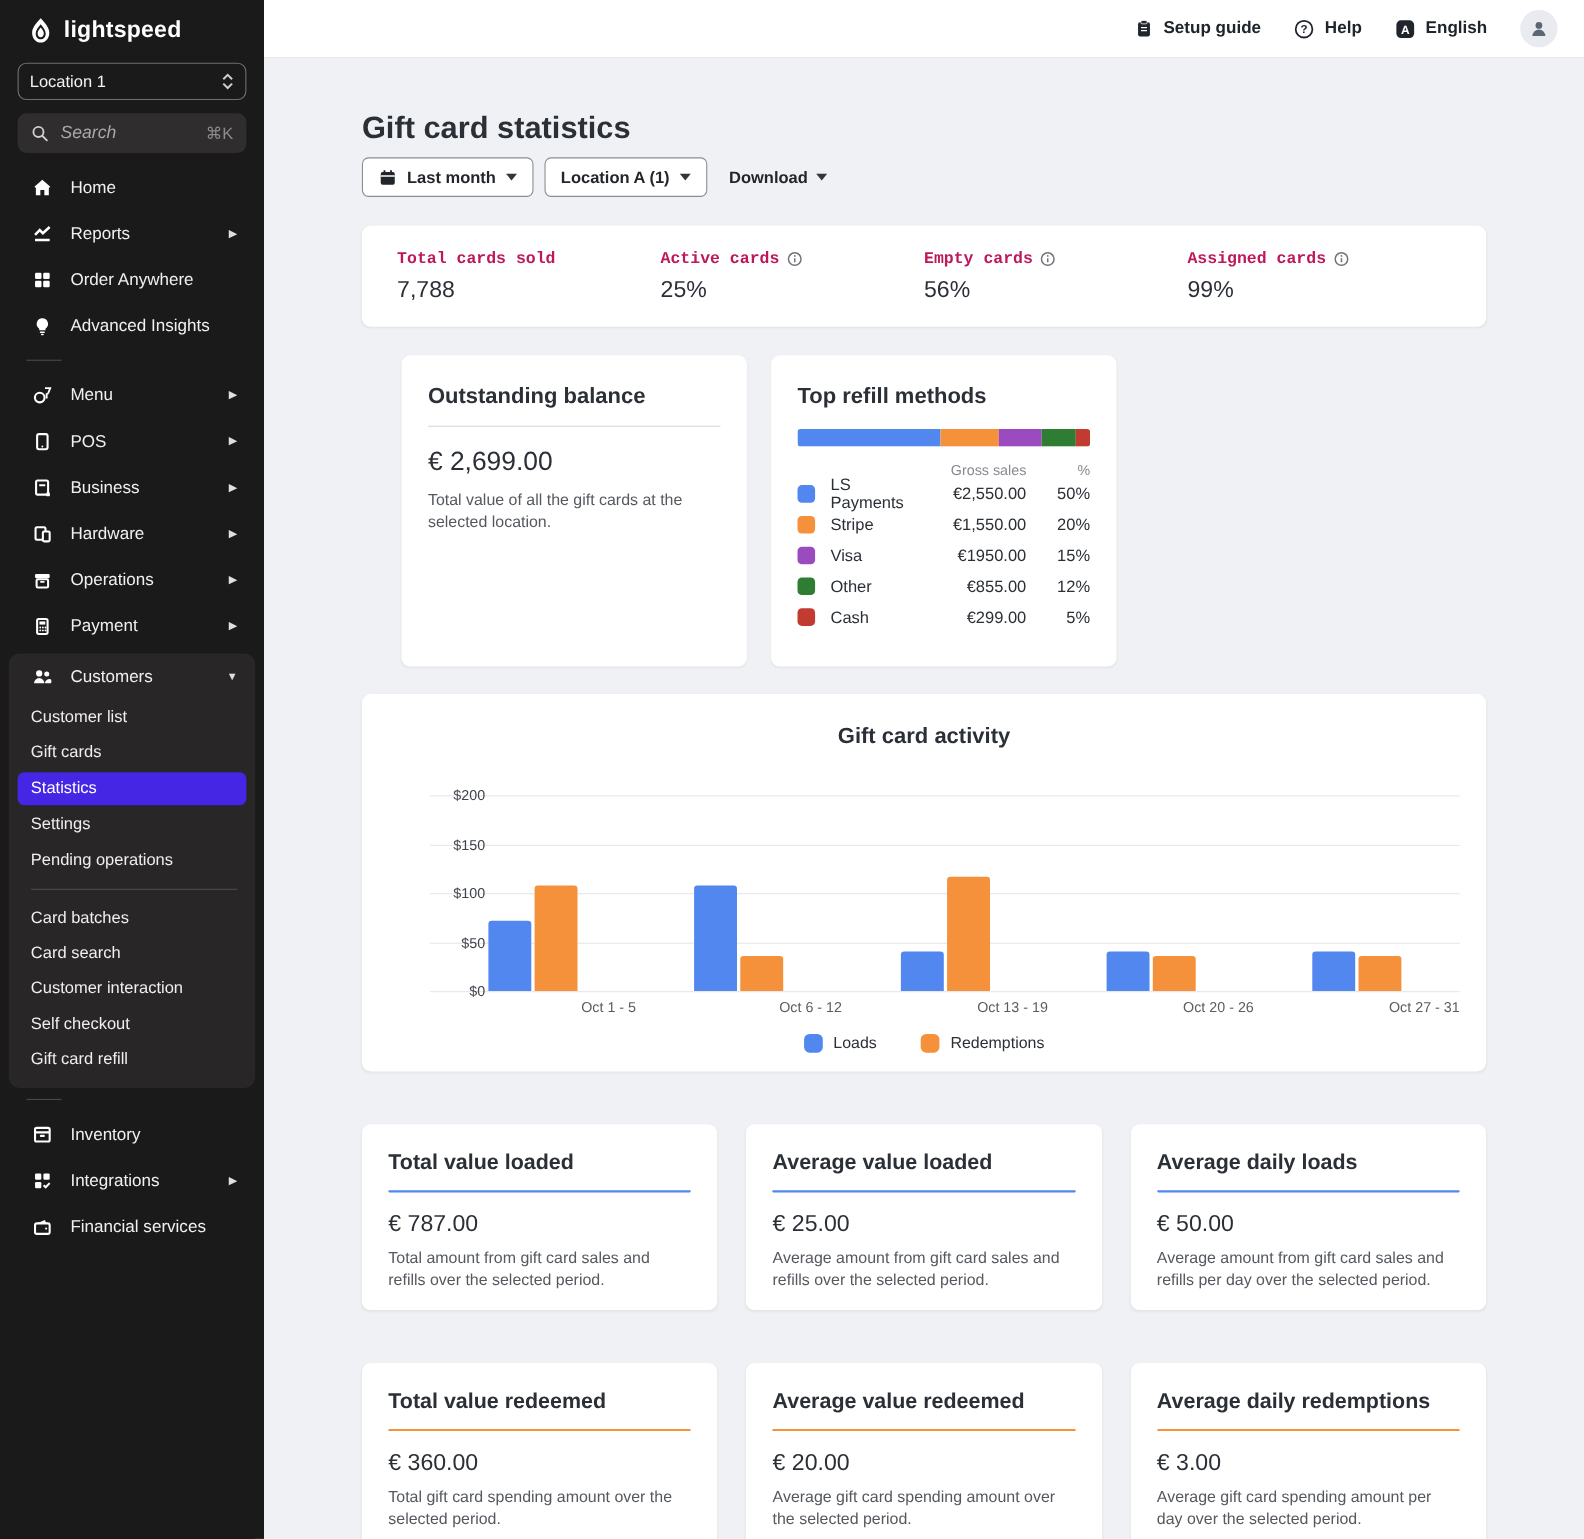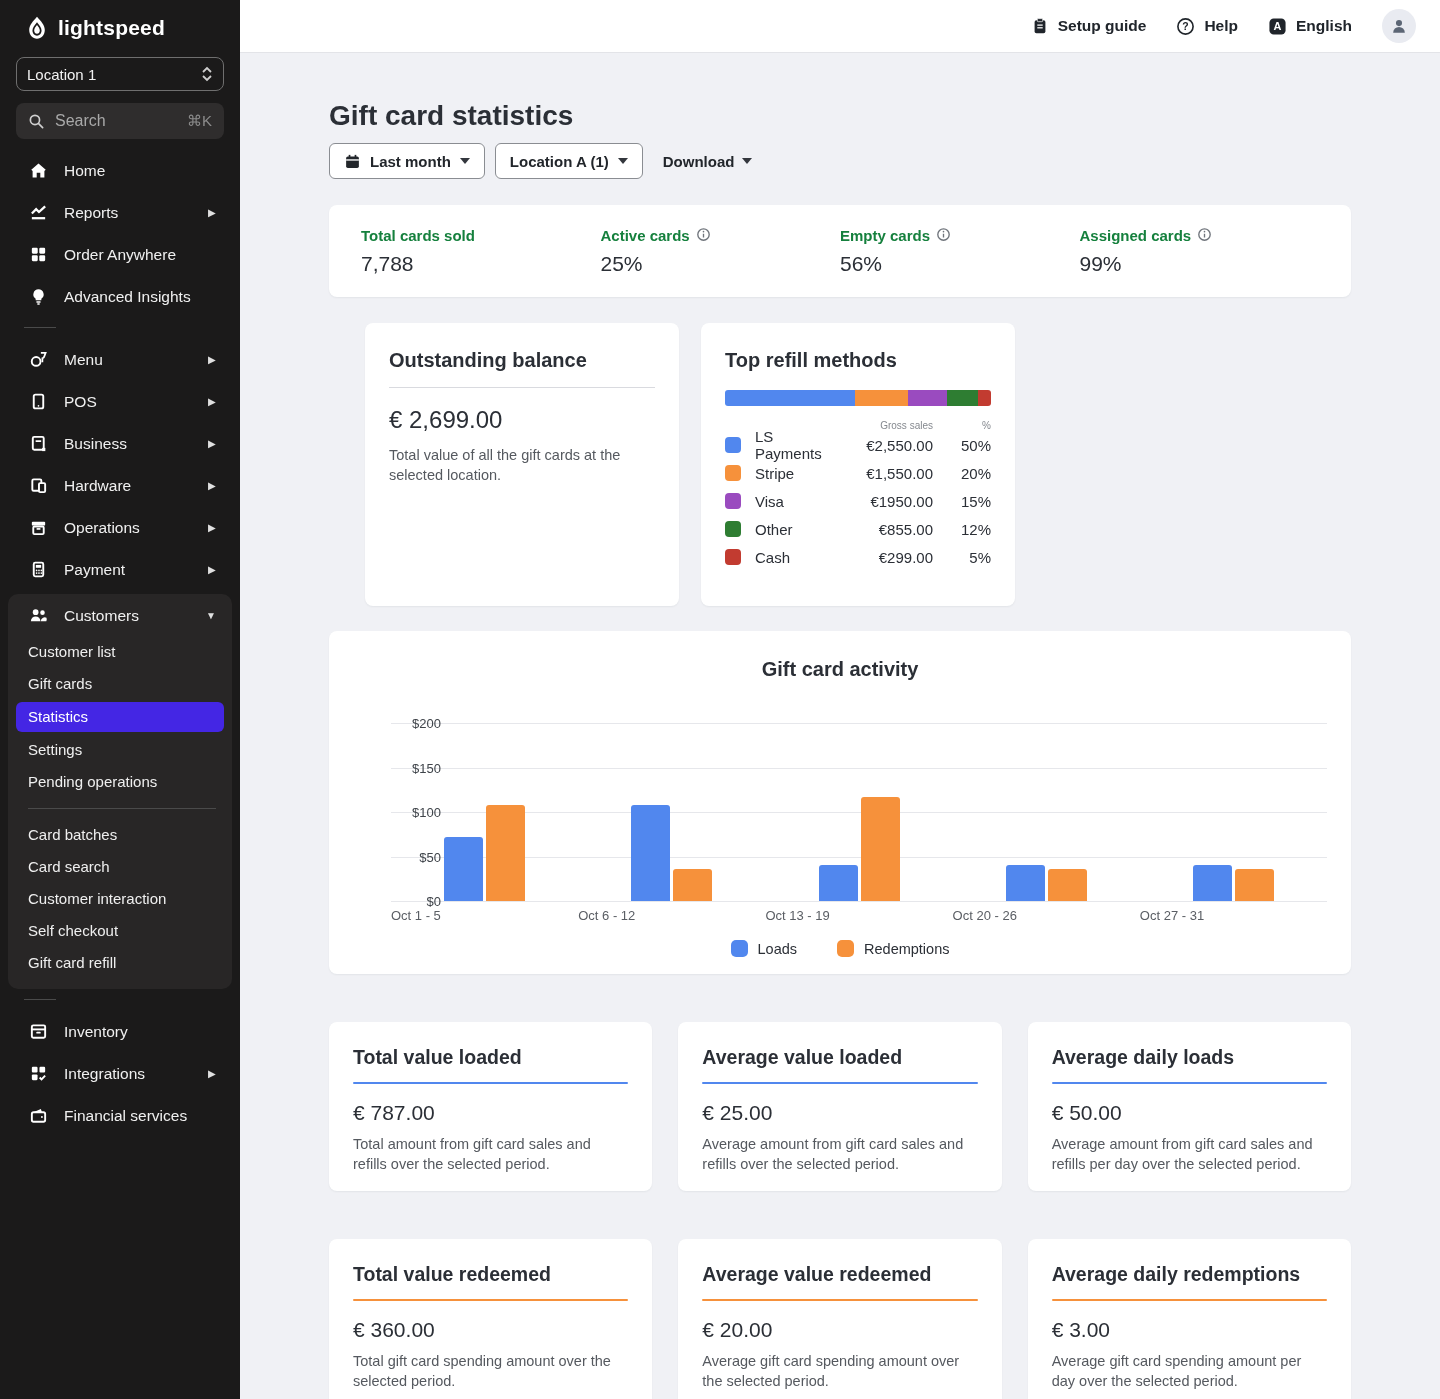--- a/index.html
+++ b/index.html
@@ -9,21 +9,21 @@
 
   
   .sidebar { width:240px; flex-shrink:0; background:#1B1A1A; color:#EDEDED; overflow:hidden; }
   .logo-row { display:flex; align-items:center; gap:8px; padding:15px 16px 12px 24px; }
   .logo-text { font-size:21px; font-weight:bold; color:#fff; letter-spacing:.2px; }
   .loc-select { margin:4px 16px 0; height:34px; border:1px solid #6F6F6F; border-radius:8px;
     display:flex; align-items:center; justify-content:space-between; padding:0 10px 0 10px;
     font-size:15px; color:#F2F2F2; cursor:pointer; }
   .search-box { margin:12px 16px 0; height:36px; background:#2F2D2D; border-radius:8px;
     display:flex; align-items:center; gap:10px; padding:0 12px; cursor:text; }
-  .search-text { color:#A9A9A9; font-size:16px; flex:1; }
+  .search-text { color:#A9A9A9; font-size:16px; flex:1;font-style:italic; }
   .search-kbd { color:#8C8C8C; font-size:15px; }
   .nav { margin-top:10px; }
   .nav-item { display:flex; align-items:center; gap:16px; padding:11px 16px 11px 28px;
     font-size:15.5px; color:#F0F0F0; cursor:pointer; }
   .nav-item .lbl { flex:1; line-height:19px; max-width:128px; }
   .nav-ico { width:20px; height:20px; flex-shrink:0; display:flex; align-items:center; justify-content:center; }
   .chev-r { color:#E0E0E0; font-size:10px; }
   .chev-d { color:#E0E0E0; font-size:10px; }
   .nav-div { height:1px; width:32px; background:#4A4A4A; margin:10px 0 10px 24px; }
   .cust-group { margin:4px 8px; background:#282626; border-radius:10px; padding-bottom:10px; }
@@ -47,54 +47,54 @@
     border-radius:6px; height:36px; padding:0 14px; font-size:15px; font-weight:bold; color:#22262B; cursor:pointer; }
   .btn-plain { display:flex; align-items:center; gap:8px; font-size:15px; font-weight:bold; color:#22262B;
     background:none; border:none; margin-left:10px; cursor:pointer; }
   .tri-down { width:0; height:0; border-left:5px solid transparent; border-right:5px solid transparent; border-top:6px solid #33373D; }
 
   .card { background:#fff; border-radius:8px; box-shadow:0 1px 2px rgba(25,28,35,.06); }
 
   
   .overview { margin-top:26px; height:92px; padding:22px 32px; display:flex; }
   .ov-col { flex:1; }
-  .ov-label { display:flex; align-items:flex-start; gap:6px; font-size:15px; font-weight:bold; color:#15803d; }
+  .ov-label { display:flex; align-items:center; gap:6px; font-size:15px; font-weight:bold; color:#be185d;font-family:Liberation Mono, monospace; }
   .ov-value { margin-top:8px; font-size:21px; color:#2B2F36; }
 
   
   .cards3 { display:grid; grid-template-columns:repeat(3,1fr); gap:22px; margin-top:26px;padding-left:36px; }
   .cards3 .card { height:283px; padding:26px 24px; position:relative; overflow:hidden; }
   .card-title { font-size:20px; font-weight:bold; color:#2B2F36; }
   .card-hr { height:1px; background:#D9DADF; margin:15px 0 18px; }
   .big-value { font-size:24px; color:#2B2F36; }
   .card-desc { margin-top:11px; font-size:14.5px; line-height:20px; color:#55595F; }
   .sparkline { position:absolute; left:24px; right:24px; bottom:14px; height:105px; }
 
   
   .refill-bar { display:flex; height:16px; border-radius:3px; overflow:hidden; margin-top:18px; }
-  .refill-head { display:flex; margin-top:14px; font-size:10px; color:#85898F; }
+  .refill-head { display:flex; margin-top:14px; font-size:13px; color:#85898F; }
   .refill-head .c-gross { margin-left:auto; width:110px; text-align:right; }
   .refill-head .c-pct { width:58px; text-align:right; }
   .refill-row { display:flex; align-items:center; height:28px; font-size:15px; color:#2B2F36; }
   .swatch { width:16px; height:16px; border-radius:4px; margin-right:14px; flex-shrink:0; }
   .refill-row .r-name { flex:1; }
   .refill-row .r-gross { width:110px; text-align:right; }
   .refill-row .r-pct { width:58px; text-align:right; }
 
   
   .activity { margin-top:25px; height:343px; padding-top:26px; overflow:hidden; }
   .activity-title { text-align:center; font-size:20px; font-weight:bold; color:#2B2F36; line-height:24px; }
   .plot { position:relative; height:178px; margin:42px 24px 0 0; }
   .gridline { position:absolute; left:62px; right:0; height:1px; background:#E6E7EB; }
   .gl-label { position:absolute; left:0; width:50px; text-align:right; font-size:13px; color:#3F444A; transform:translateY(-50%); }
   .bars-row { position:absolute; left:62px; right:0; top:0; bottom:0; display:flex; }
   .bar-group { flex:1; display:flex; align-items:flex-end; justify-content:center; gap:3px; }
   .bar { width:39px; border-radius:3px 3px 0 0; }
   .xlabels-row { display:flex; margin:7px 24px 0 62px; }
-  .xlabel { flex:1; text-align:left; font-size:13px; color:#5A5E64; }
+  .xlabel { flex:1; text-align:right; font-size:13px; color:#5A5E64; }
   .legend { display:flex; justify-content:center; gap:40px; margin-top:17px; }
   .legend-item { display:flex; align-items:center; gap:10px; font-size:14.5px; color:#2B2F36; }
   .legend-sq { width:17px; height:17px; border-radius:5px; }
 
   
   .cards-bottom { display:grid; grid-template-columns:repeat(3,1fr); gap:24px 26px; margin-top:24px; }
   .stat-card { height:169px; padding:24px;margin-top:24px; }
   .stat-title { font-size:19.5px; font-weight:bold; color:#2B2F36; }
   .stat-rule { height:2px; margin:13px 0 17px; border-radius:1px; }
   .stat-value { font-size:21px; color:#2B2F36; }

